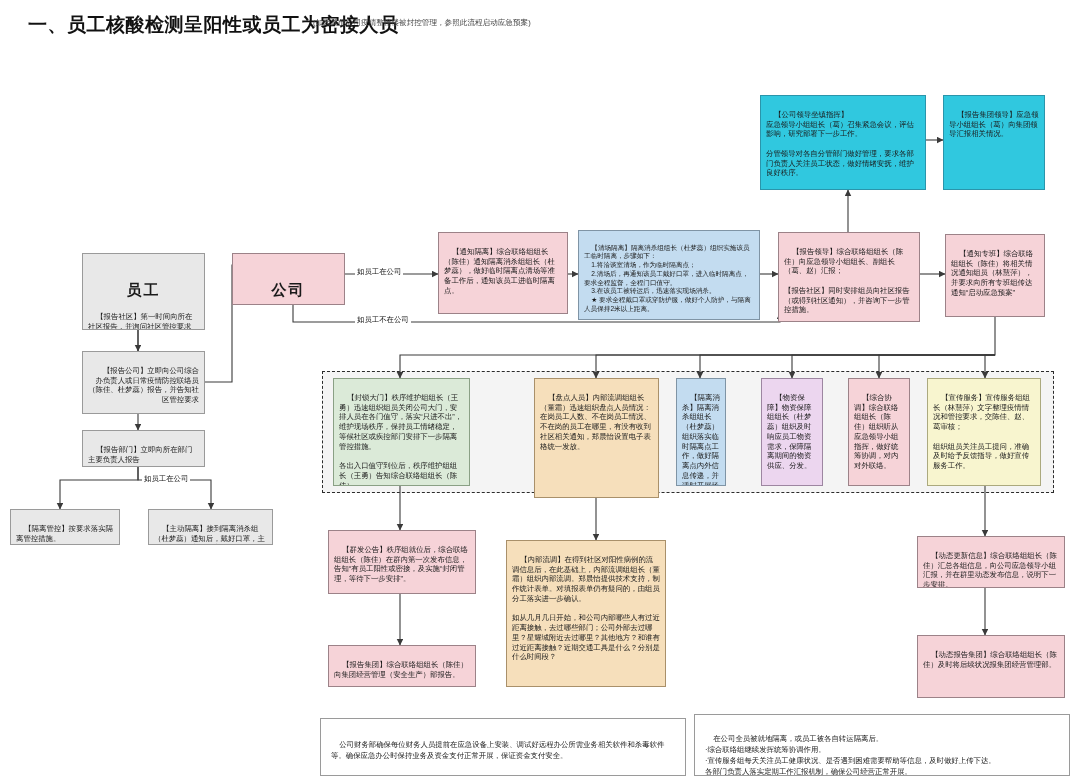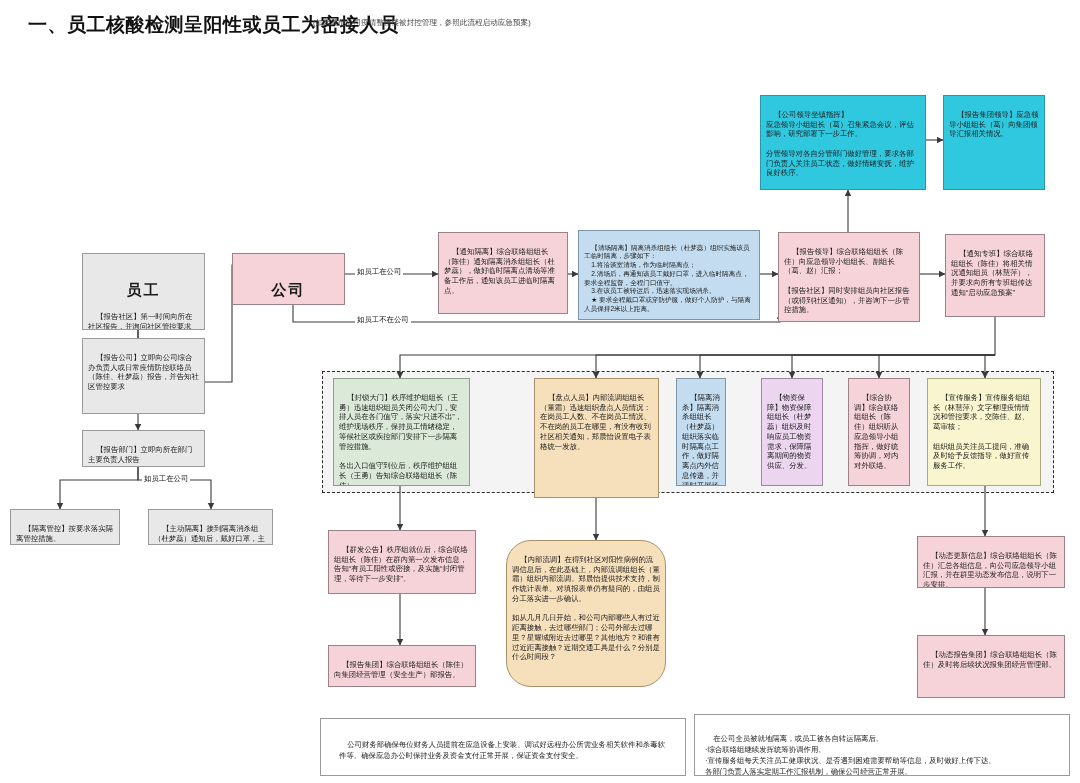--- a/index.html
+++ b/index.html
@@ -118,21 +118,21 @@
 
   <div class="lbl" style="left:355px;top:267px;">如员工在公司</div>
   <div class="lbl" style="left:355px;top:315px;">如员工不在公司</div>
   <div class="lbl" style="left:142px;top:474px;">如员工在公司</div>
 
   <div class="box c-grey" style="left:82px;top:253px;width:123px;height:77px;">
     <span class="bigword">员工</span>
     <span>【报告社区】第一时间向所在社区报告，并询问社区管控要求（或是接到社区的通知）</span>
   </div>
 
-  <div class="box c-grey" style="left:82px;top:338px;width:123px;height:76px;">
+  <div class="box c-grey" style="left:82px;top:351px;width:123px;height:63px;text-align:right;">
     <span>【报告公司】立即向公司综合办负责人或日常疫情防控联络员（陈佳、杜梦蕊）报告，并告知社区管控要求</span>
   </div>
 
   <div class="box c-grey" style="left:82px;top:430px;width:123px;height:37px;">
     <span>【报告部门】立即向所在部门主要负责人报告</span>
   </div>
 
   <div class="box c-grey" style="left:10px;top:509px;width:110px;height:36px;">
     <span>【隔离管控】按要求落实隔离管控措施。</span>
   </div>
@@ -208,35 +208,35 @@
   </div>
 
   <div class="box c-pink" style="left:328px;top:645px;width:148px;height:42px;">
     <span>【报告集团】综合联络组组长（陈佳）向集团经营管理（安全生产）部报告。</span>
   </div>
 
   <div class="box c-pink" style="left:328px;top:530px;width:148px;height:64px;">
     <span>【群发公告】秩序组就位后，综合联络组组长（陈佳）在群内第一次发布信息，告知“有员工阳性或密接，及实施“封闭管理，等待下一步安排”。</span>
   </div>
 
-  <div class="box c-tan" style="left:506px;top:540px;width:160px;height:147px;border-radius:25px;">
+  <div class="box c-tan" style="left:506px;top:540px;width:160px;height:147px;">
     <span>【内部流调】在得到社区对阳性病例的流调信息后，在此基础上，内部流调组组长（董霜）组织内部流调。郑晨怡提供技术支持，制作统计表单。对填报表单仍有疑问的，由组员分工落实进一步确认。
 
 如从几月几日开始，和公司内部哪些人有过近距离接触，去过哪些部门；公司外部去过哪里？星耀城附近去过哪里？其他地方？和谁有过近距离接触？近期交通工具是什么？分别是什么时间段？</span>
   </div>
 
   <div class="box c-pink" style="left:917px;top:536px;width:148px;height:52px;">
     <span>【动态更新信息】综合联络组组长（陈佳）汇总各组信息，向公司应急领导小组汇报，并在群里动态发布信息，说明下一步安排。</span>
   </div>
 
   <div class="box c-pink" style="left:917px;top:635px;width:148px;height:63px;">
     <span>【动态报告集团】综合联络组组长（陈佳）及时将后续状况报集团经营管理部。</span>
   </div>
 
-  <div class="box c-white note" style="left:320px;top:718px;width:366px;height:58px;padding:9px 18px;">
+  <div class="box c-white note" style="left:320px;top:718px;width:366px;height:58px;padding:9px 10px;">
     <span>公司财务部确保每位财务人员提前在应急设备上安装、调试好远程办公所需业务相关软件和杀毒软件等。确保应急办公时保持业务及资金支付正常开展，保证资金支付安全。</span>
   </div>
 
   <div class="box c-white note" style="left:694px;top:714px;width:376px;height:62px;padding:7px 10px;">
     <span>在公司全员被就地隔离，或员工被各自转运隔离后。
 ·综合联络组继续发挥统筹协调作用。
 ·宣传服务组每天关注员工健康状况、是否遇到困难需要帮助等信息，及时做好上传下达。
 各部门负责人落实定期工作汇报机制，确保公司经营正常开展。</span>
   </div>
 

